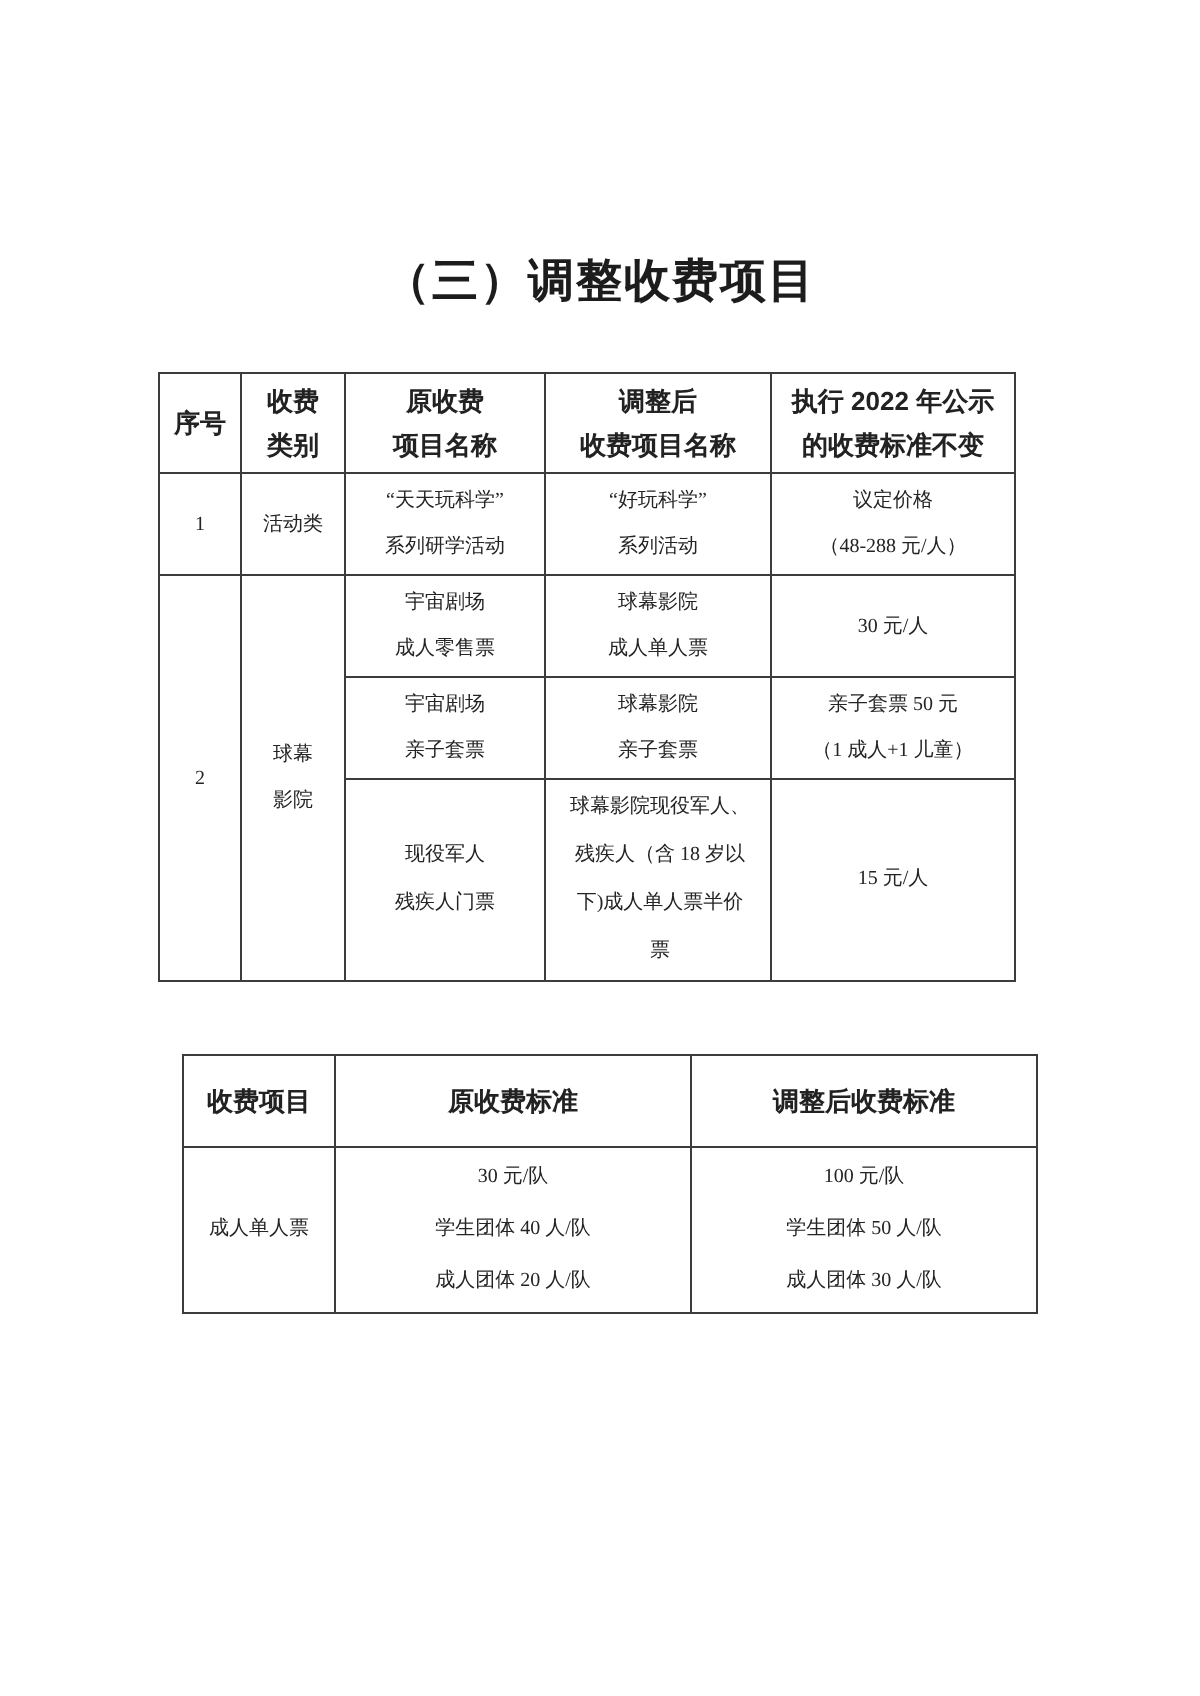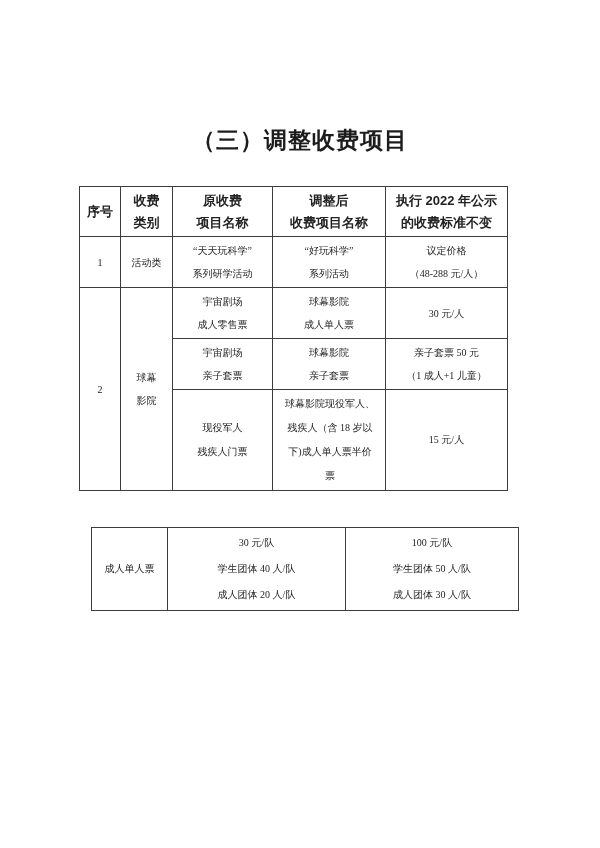--- a/index.html
+++ b/index.html
@@ -140,20 +140,31 @@
     </tbody>
   </table>
 
   <table id="guide-table">
     <colgroup>
       <col style="width:76px">
         <col style="width:178px">
         <col style="width:173px">
     </colgroup>
     <tbody>
+      <tr class="h46">
+        <th>
+            <div class="line">收费项目</div>
+          </th>
+        <th>
+            <div class="line">原收费标准</div>
+          </th>
+        <th>
+            <div class="line">调整后收费标准</div>
+          </th>
+      </tr>
       <tr class="h80">
         <td>
             <div class="line">成人单人票</div>
           </td>
         <td>
             <div class="line">30 元/队</div>
             <div class="line">学生团体 40 人/队</div>
             <div class="line">成人团体 20 人/队</div>
           </td>
         <td>

